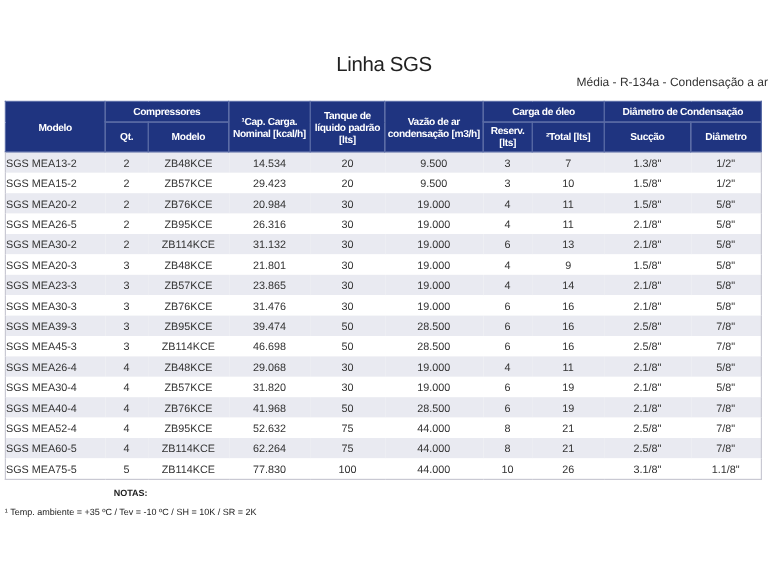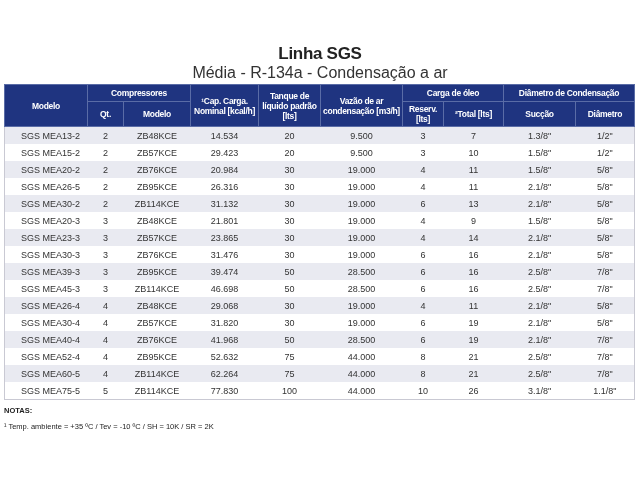--- a/index.html
+++ b/index.html
@@ -1,28 +1,28 @@
 <!DOCTYPE html>
 <html><head>
 <meta charset="utf-8">
 <style>
   html, body { margin: 0; padding: 0; background: #ffffff; }
   body { width: 640px; height: 480px; position: relative; overflow: hidden; font-family: "Liberation Sans", sans-serif; color: #2b2b2b; }
-  .title { position: absolute; top: 44px; left: 0; width: 640px; text-align: center; font-size: 17px; font-weight: bold; color: #222; letter-spacing: -0.3px; }
-  .subtitle { position: absolute; top: 64px; left: 0; width: 640px; text-align: center; font-size: 16px; color: #333; }
+  .title { position: absolute; top: 44px; left: 0; width: 640px; text-align: center; font-size: 17px; font-weight: normal; color: #222; letter-spacing: -0.3px; }
+  .subtitle { position: absolute; top: 64px; left: 0; width: 640px; text-align: right; font-size: 10px; color: #333; }
   table.spec { position: absolute; top: 84px; left: 4px; width: 630px; border-collapse: collapse; table-layout: fixed; font-size: 9px; }
   table.spec th { background: #1f3480; color: #ffffff; font-weight: bold; font-size: 8.5px; line-height: 10px; text-align: center; vertical-align: middle; border: 1px solid #5a6ca6; padding: 0 2px; letter-spacing: -0.3px; }
   table.spec thead tr.r1 th { height: 16px; }
   table.spec thead tr.r2 th { height: 24px; }
   table.spec td { height: 17px; padding: 0; text-align: center; vertical-align: middle; color: #333; border: none; }
   table.spec tbody tr:nth-child(odd) td { background: #e9eaf1; }
   table.spec tbody tr:nth-child(even) td { background: #ffffff; }
-  table.spec td.model { text-align: left; padding-left: 16px; }
+  table.spec td.model { text-align: left; }
   table.spec tbody { border-left: 1px solid #c9c9d3; border-right: 1px solid #c9c9d3; border-bottom: 1px solid #c9c9d3; }
-  .notes { position: absolute; top: 406px; left: 4px; font-size: 7.5px; color: #222; line-height: 9px; }
+  .notes { position: absolute; top: 406px; left: 4px; font-size: 7.5px; color: #222; line-height: 9px; text-align: center; }
   .notes .head { font-weight: bold; margin-bottom: 7px; }
 </style>
 </head>
 <body>
 
 <div class="title">Linha SGS</div>
 <div class="subtitle">Média - R-134a - Condensação a ar</div>
 
 <table class="spec">
   <colgroup>

